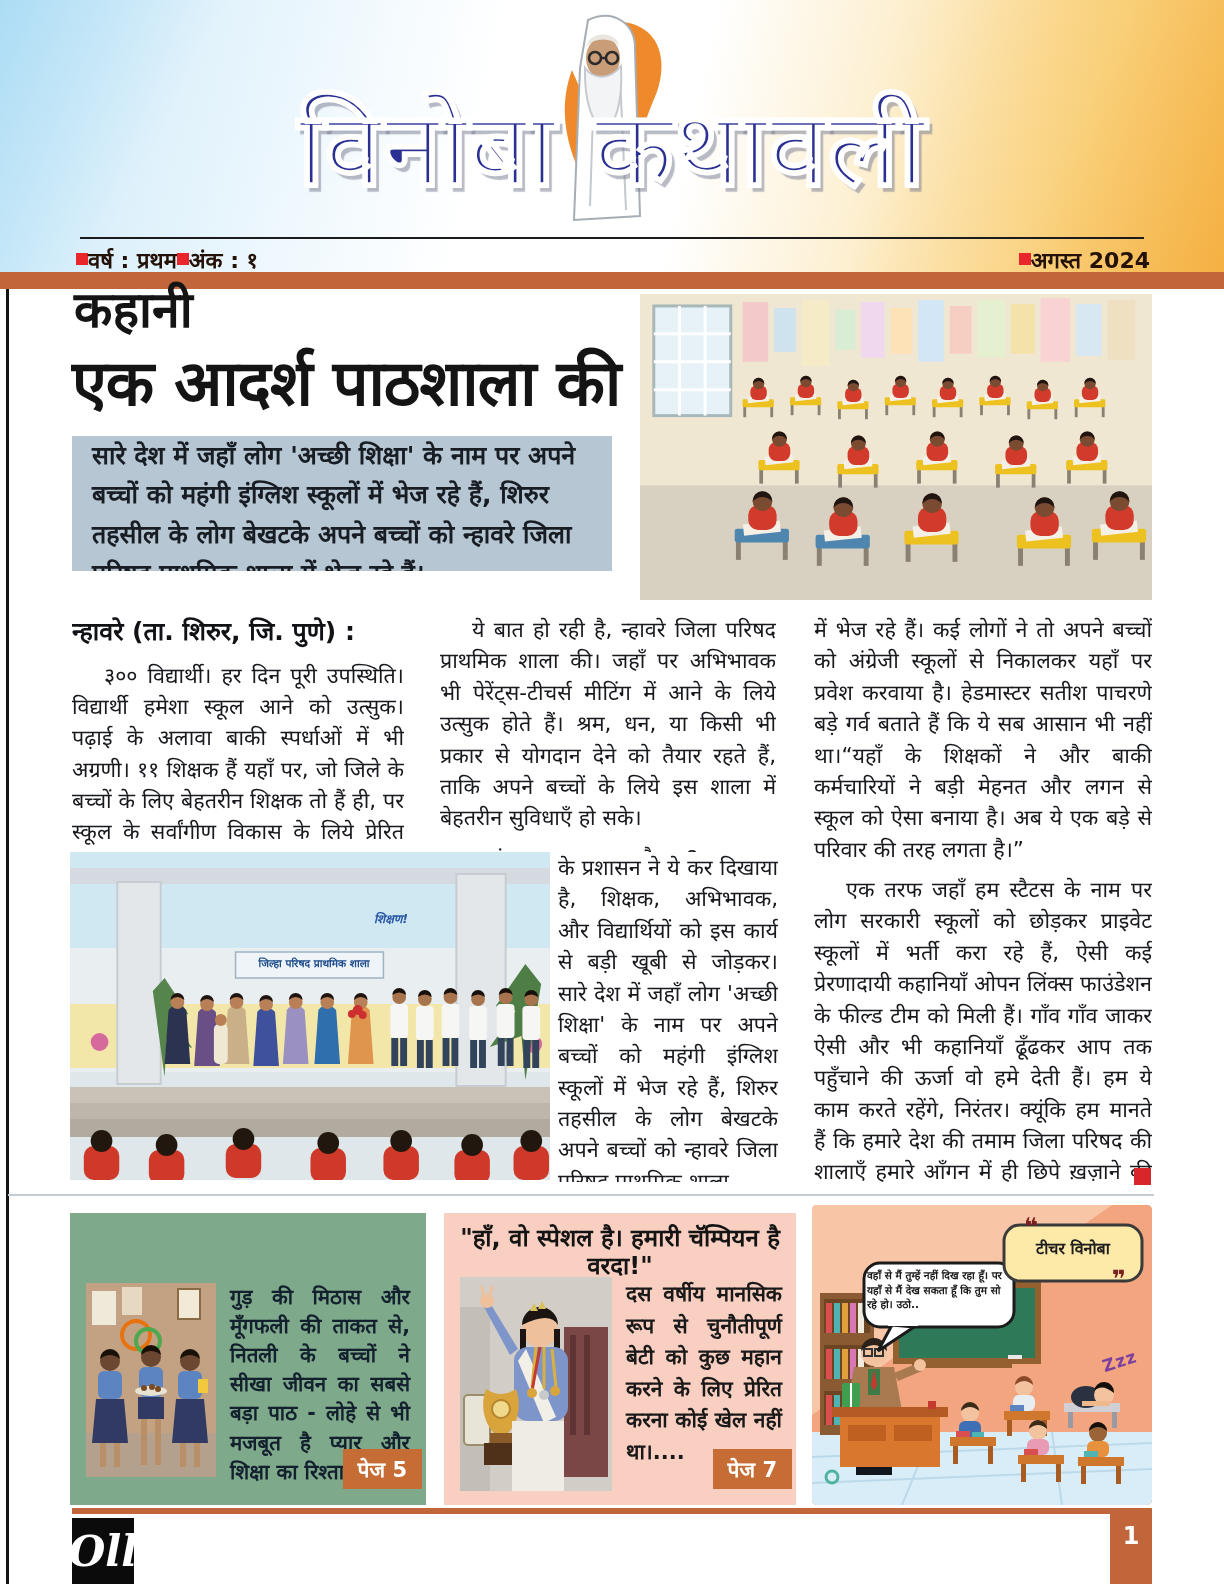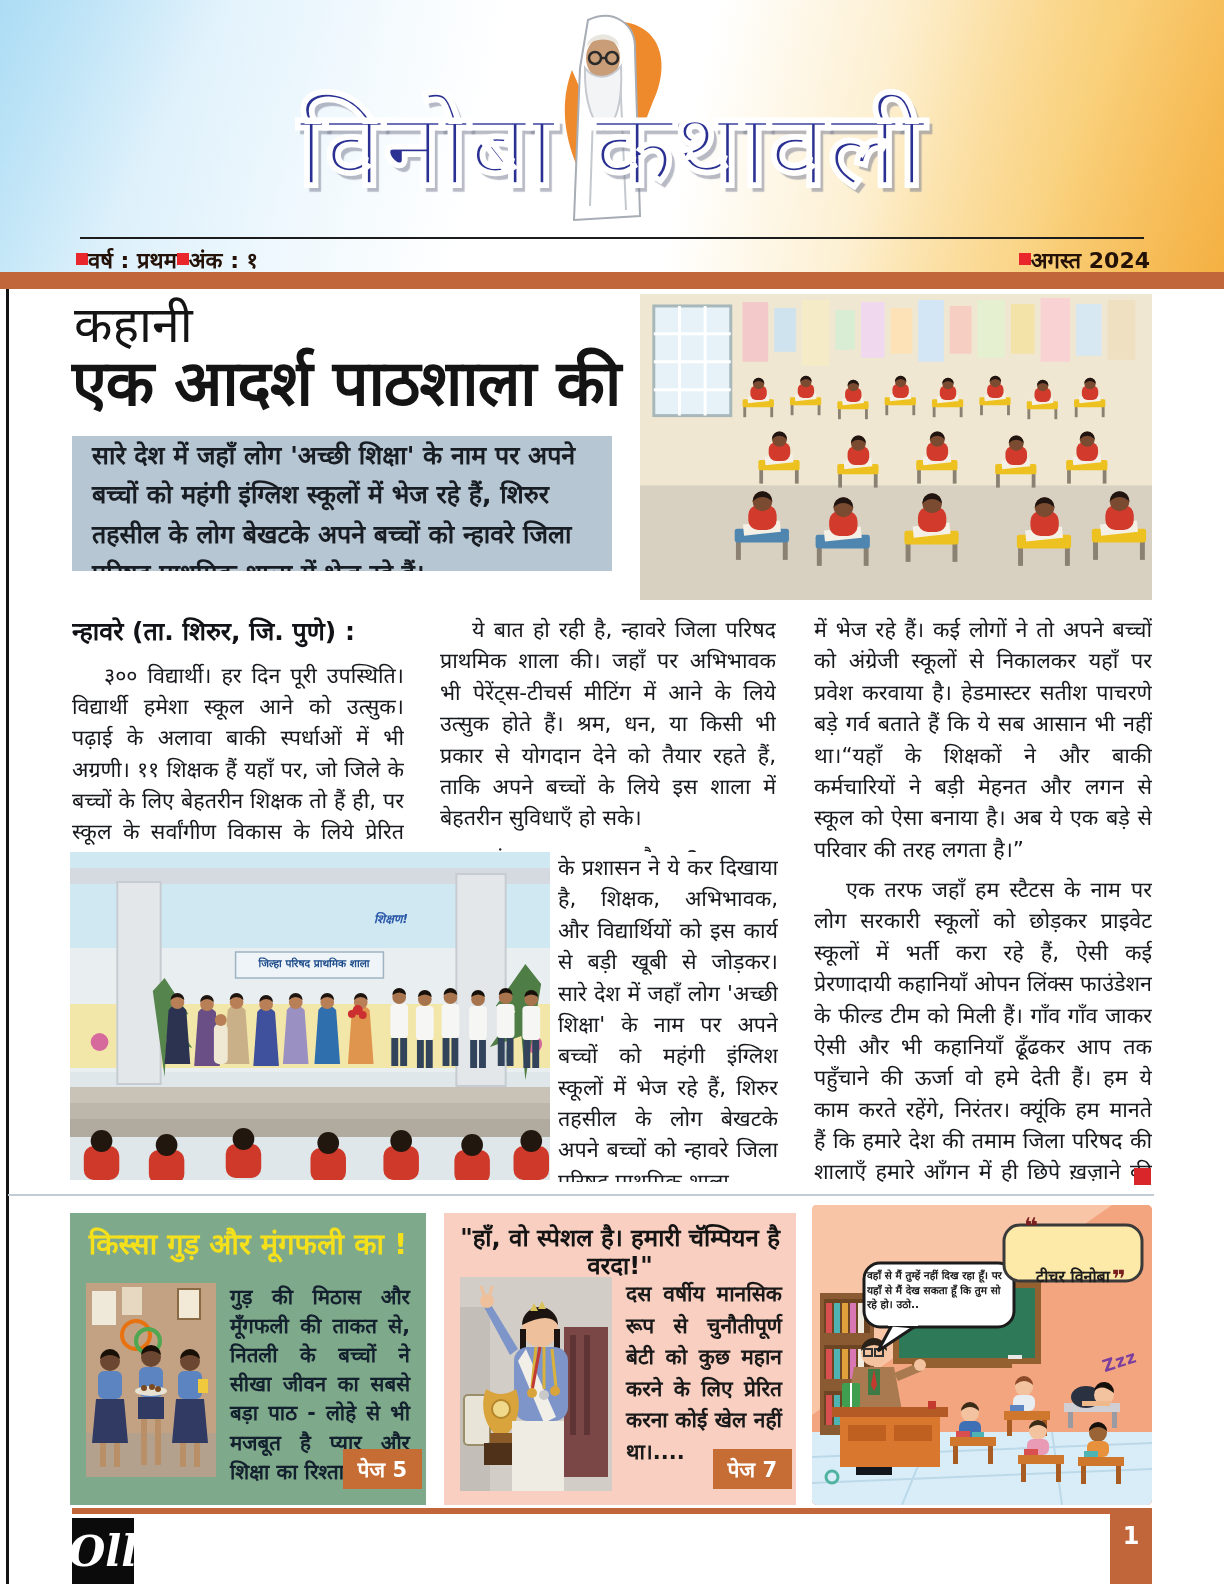--- a/index.html
+++ b/index.html
@@ -20,21 +20,21 @@
   .portrait { left:528px; top:6px; width:156px; height:232px; z-index:1; }
   .masthead-rule { left:80px; top:237px; width:1064px; height:2px; background:#1c1c1c; }
   .issue-row { top:244px; font-size:22px; font-weight:700; color:#241107; display:flex; align-items:center; }
   .issue-left { left:76px; }
   .issue-right { right:74px; }
   .red-sq { width:12px; height:12px; background:#e8262b; display:inline-block; }
   .top-bar { left:0; top:272px; width:1224px; height:17px; background:#c1663a; }
   .frame-left { left:6px; top:289px; width:3px; height:1295px; background:#141414; }
 
   
-  .kicker { left:74px; top:300px; font-size:50px; font-weight:400; color:#141414; line-height:1.0; }
+  .kicker { left:74px; top:285px; font-size:50px; font-weight:700; color:#141414; line-height:1.0; }
   .headline { left:72px; top:351px; width:1010px; font-size:63px; font-weight:800; color:#141414; line-height:1.05; letter-spacing:-1px; }
   .standfirst { left:72px; top:436px; width:540px; height:135px; background:#b7c6d3; padding:0 20px;
     font-size:25px; font-weight:700; color:#181d24; line-height:1.57; overflow:hidden; }
   .photo { overflow:hidden; }
   .photo svg { display:block; width:100%; height:100%; }
   .photo-classroom { left:640px; top:294px; width:512px; height:306px; }
   .photo-group { left:70px; top:852px; width:480px; height:328px; }
   .col { font-size:21.5px; line-height:1.46; text-align:justify; color:#17191d; font-weight:500; overflow:hidden; }
   .col p { margin:0 0 9px 0; }
   .indent { text-indent:32px; }
@@ -60,21 +60,21 @@
   .box2-photo { position:absolute; left:16px; top:64px; width:152px; height:214px; }
   .box2-text { position:absolute; left:182px; top:66px; width:156px; font-size:21px; font-weight:700;
     color:#191919; line-height:1.5; text-align:justify; }
   .page-badge { position:absolute; right:4px; bottom:16px; background:#c66d35; color:#fff;
     font-size:21px; font-weight:800; padding:6px 15px; }
 
   
   .box3 { left:812px; top:1205px; width:340px; height:300px; background:#f2a57f; border-radius:5px; overflow:hidden; }
   .box3 svg { display:block; width:100%; height:100%; }
   .cartoon-plate-text { position:absolute; left:192px; top:32px; width:138px; text-align:center;
-    font-size:16px; font-weight:800; color:#1d1d1d;margin-top:28px; }
+    font-size:16px; font-weight:800; color:#1d1d1d; }
   .quote { position:absolute; color:#7a2020; font-size:24px; font-weight:800; line-height:1; }
   .q-open { left:212px; top:10px; }
   .q-close { left:300px; top:62px; }
   .bubble-text { position:absolute; left:55px; top:63px; width:145px; height:56px; text-align:left;
     font-size:10.5px; font-weight:700; color:#1b1b1b; line-height:1.4; overflow:hidden; }
   .zzz { position:absolute; left:290px; top:146px; color:#7b3fa0; font-size:17px; font-weight:800;
     transform:rotate(-18deg); letter-spacing:1px; }
 
   
   .gp-wall-text { position:absolute; left:304px; top:58px; color:#2a57a8; font-size:12px; font-weight:800; font-style:italic; }
@@ -277,21 +277,20 @@
         <use href="#sitkid" transform="translate(390,282)"></use>
       <use href="#sitkid" transform="translate(450,278)"></use>
     </svg>
     <span class="gp-wall-text">शिक्षण!</span>
     <span class="gp-banner-text">जिल्हा परिषद प्राथमिक शाला</span>
   </div>
 
   <div class="abs teaser-sep"></div>
 
   <div class="abs teaser box1">
-    <div class="box1-title">किस्सा गुड़ और मूंगफली का !</div>
     <div class="box1-photo photo">
       <svg viewBox="0 0 130 194" preserveAspectRatio="none">
         <rect width="130" height="194" fill="#c3a284"></rect>
         <rect y="150" width="130" height="44" fill="#b3a18d"></rect>
         <rect x="6" y="8" width="24" height="34" fill="#efe9da"></rect>
           <rect x="36" y="4" width="20" height="28" fill="#e7d8c2"></rect>
         <rect x="92" y="6" width="22" height="30" fill="#f2ead6" stroke="#8a6a44" stroke-width="2"></rect>
         <circle cx="50" cy="52" r="14" fill="none" stroke="#e8720f" stroke-width="4"></circle>
         <circle cx="62" cy="58" r="12" fill="none" stroke="#4fa84f" stroke-width="4"></circle>
         <g>

